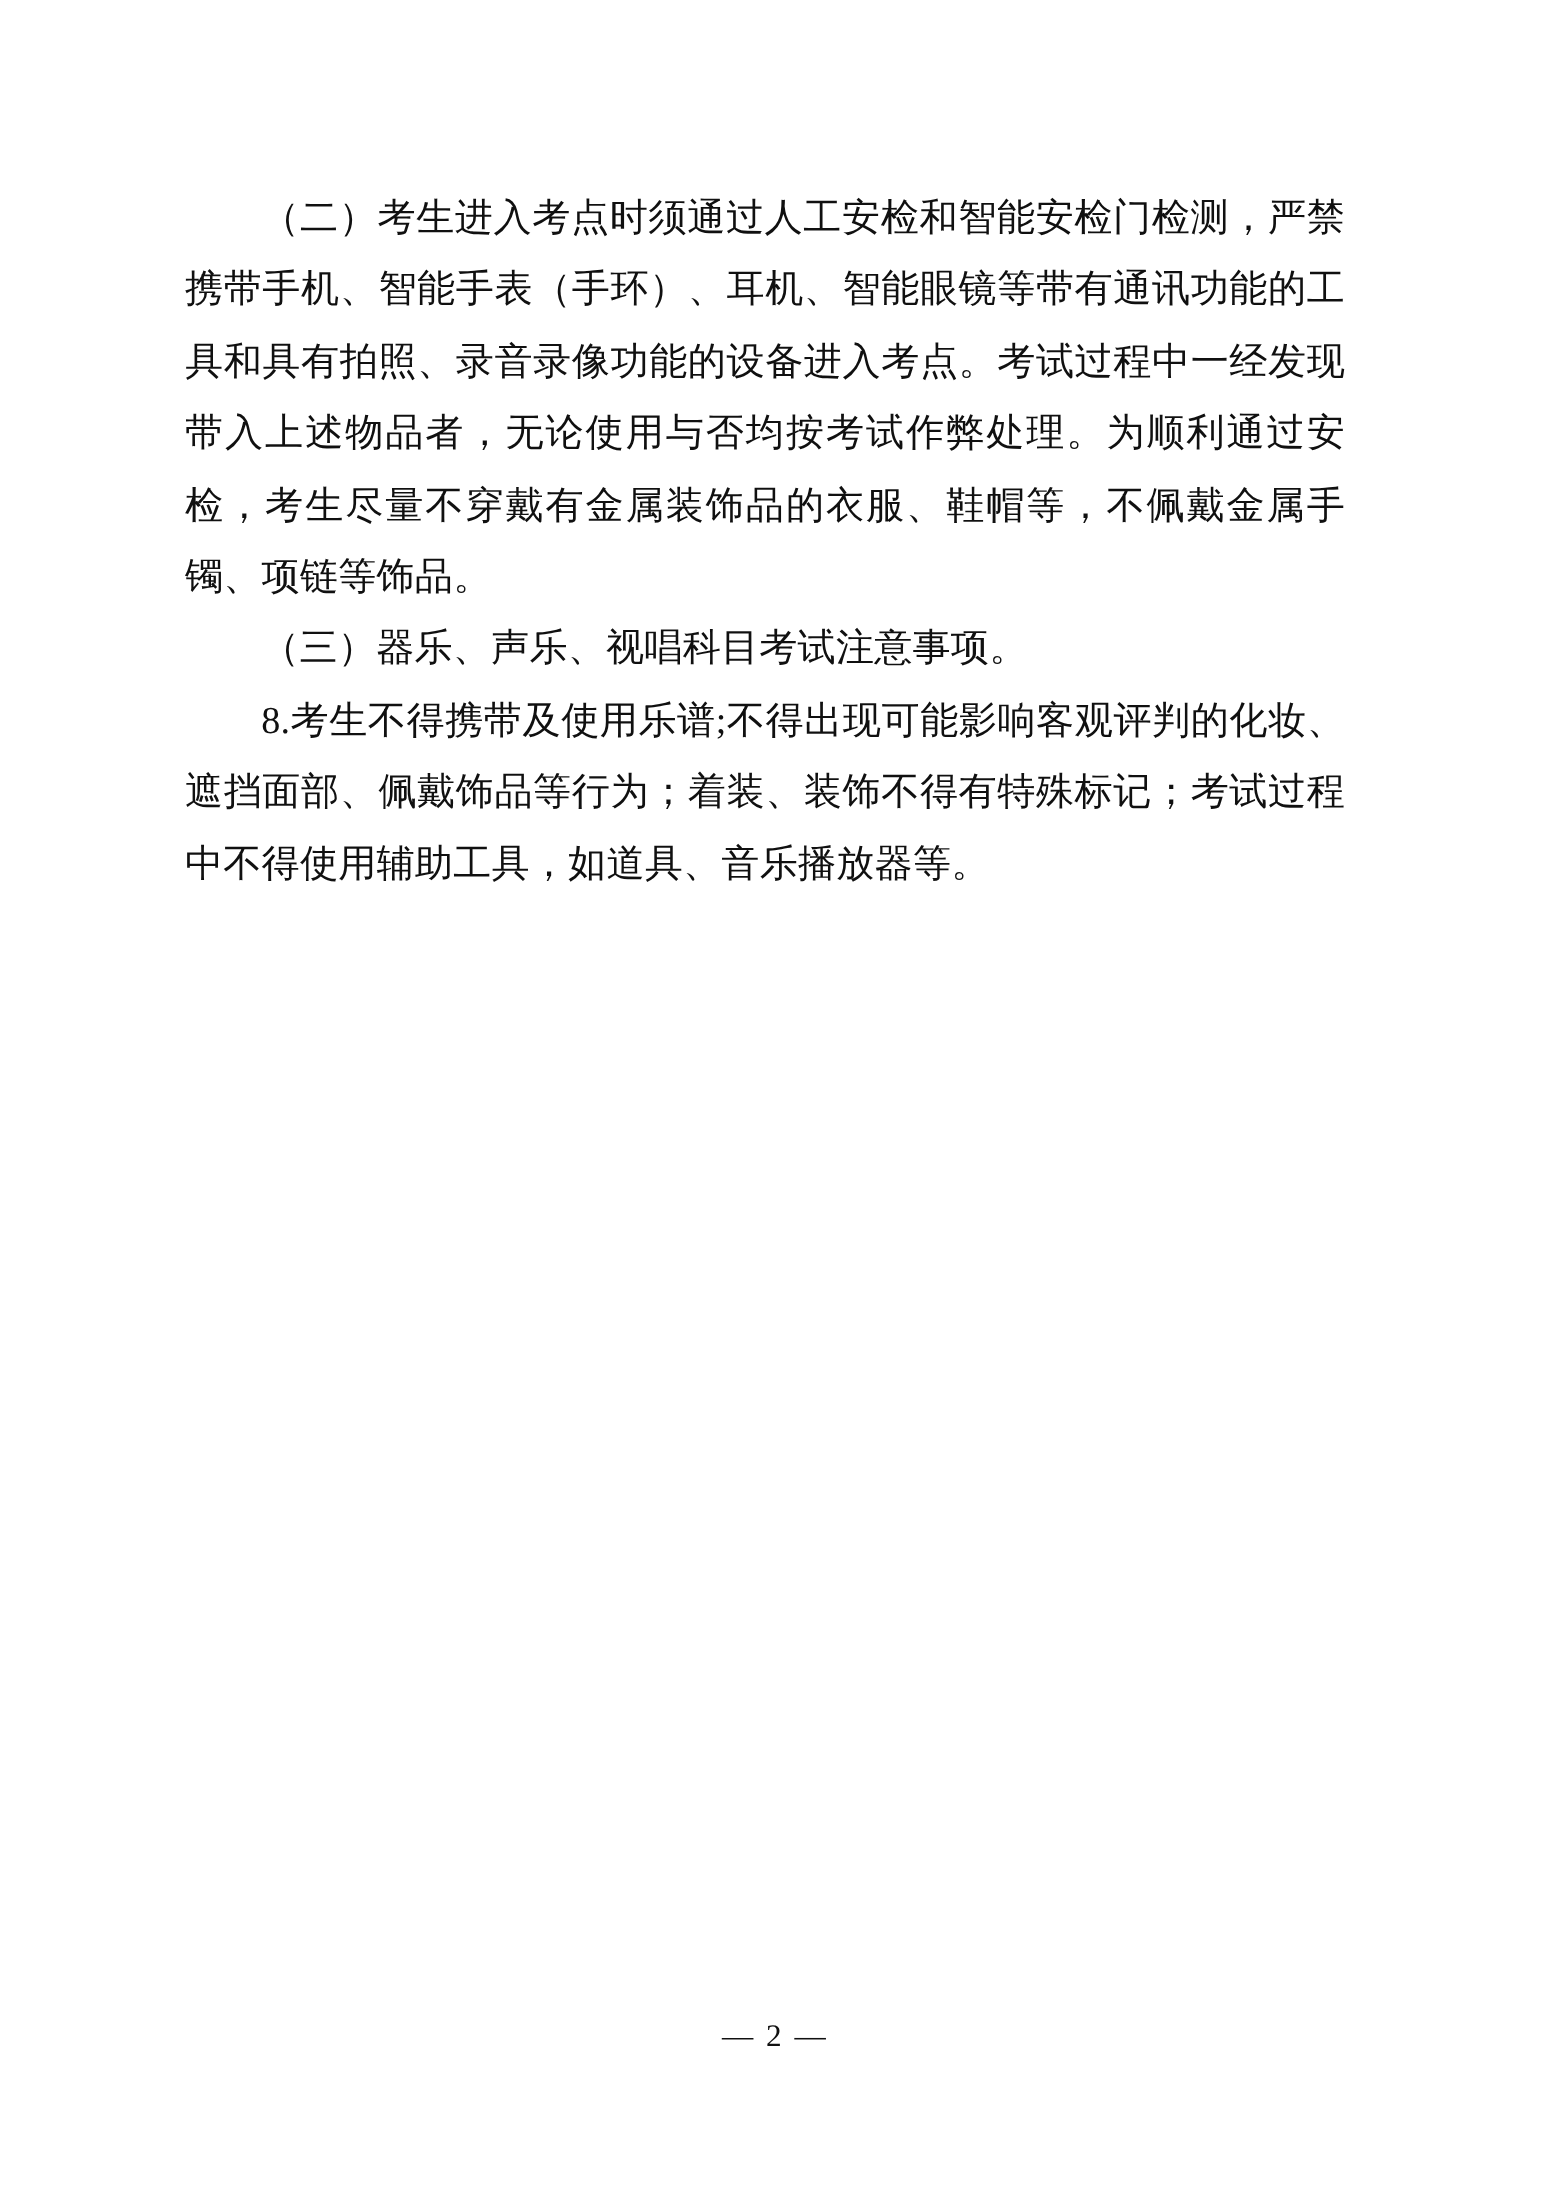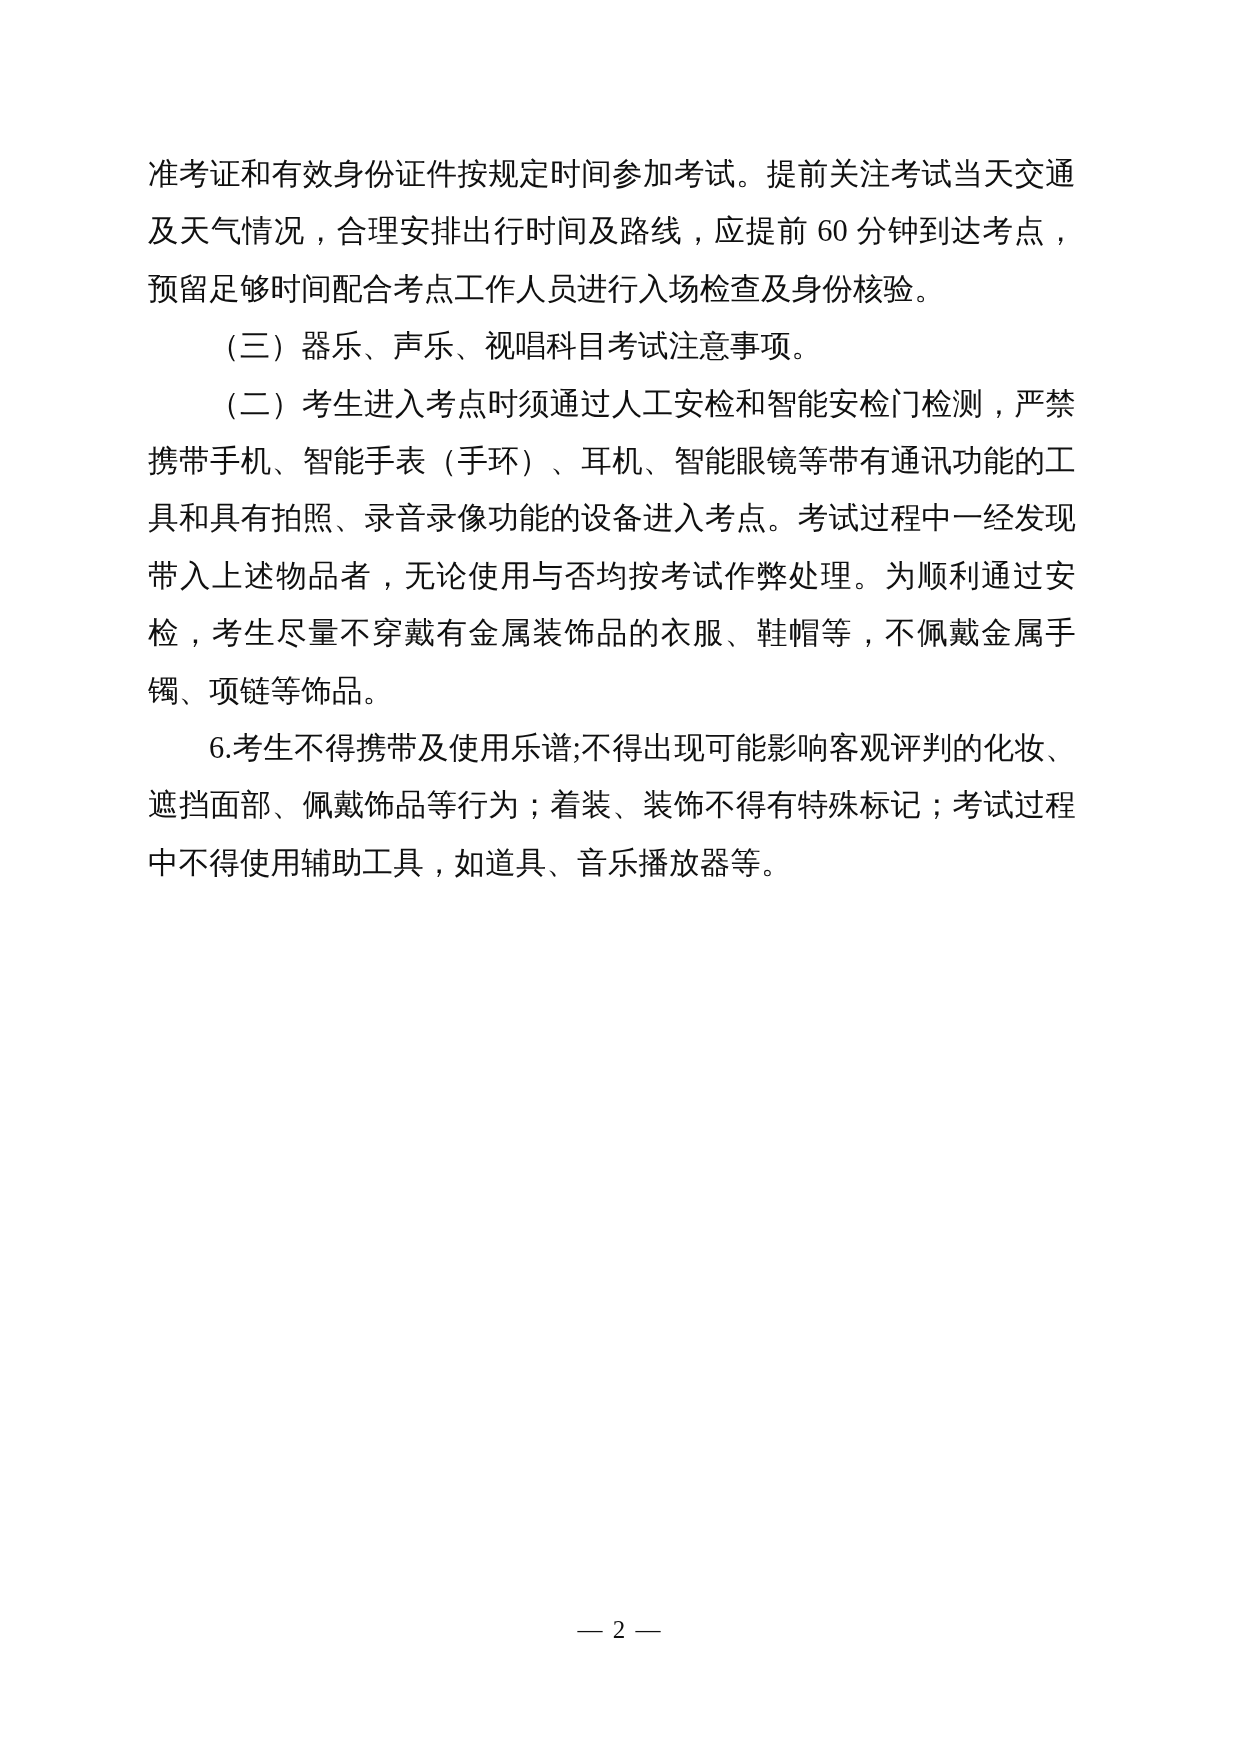--- a/index.html
+++ b/index.html
@@ -54,27 +54,26 @@
     letter-spacing: 2px;
   }
 </style>
 </head>
 <body>
 
 <div class="page">
 
   <div class="doc-body">
 
-    <p class="para noindent">准考证和有效身份证件按规定时间参加考试。提前关注考试当天交通及天气情况，合理安排出行时间及路线，应提前 60 分钟到达考点，预留足够时间配合考点工作人员进行入场检查及身份核验。</p>
+
+    <p class="para indent">（二）考生进入考点时须通过人工安检和智能安检门检测，严禁携带手机、智能手表（手环）、耳机、智能眼镜等带有通讯功能的工具和具有拍照、录音录像功能的设备进入考点。考试过程中一经发现带入上述物品者，无论使用与否均按考试作弊处理。为顺利通过安检，考生尽量不穿戴有金属装饰品的衣服、鞋帽等，不佩戴金属手镯、项链等饰品。</p>
 
     <p class="para indent">（三）器乐、声乐、视唱科目考试注意事项。</p>
 
-    <p class="para indent">（二）考生进入考点时须通过人工安检和智能安检门检测，严禁携带手机、智能手表（手环）、耳机、智能眼镜等带有通讯功能的工具和具有拍照、录音录像功能的设备进入考点。考试过程中一经发现带入上述物品者，无论使用与否均按考试作弊处理。为顺利通过安检，考生尽量不穿戴有金属装饰品的衣服、鞋帽等，不佩戴金属手镯、项链等饰品。</p>
 
 
-
-    <p class="para indent">6.考生不得携带及使用乐谱;不得出现可能影响客观评判的化妆、遮挡面部、佩戴饰品等行为；着装、装饰不得有特殊标记；考试过程中不得使用辅助工具，如道具、音乐播放器等。</p>
+    <p class="para indent">8.考生不得携带及使用乐谱;不得出现可能影响客观评判的化妆、遮挡面部、佩戴饰品等行为；着装、装饰不得有特殊标记；考试过程中不得使用辅助工具，如道具、音乐播放器等。</p>
 
   </div>
 
   <div class="footer">— 2 —</div>
 
 </div>
 
 </body></html>

